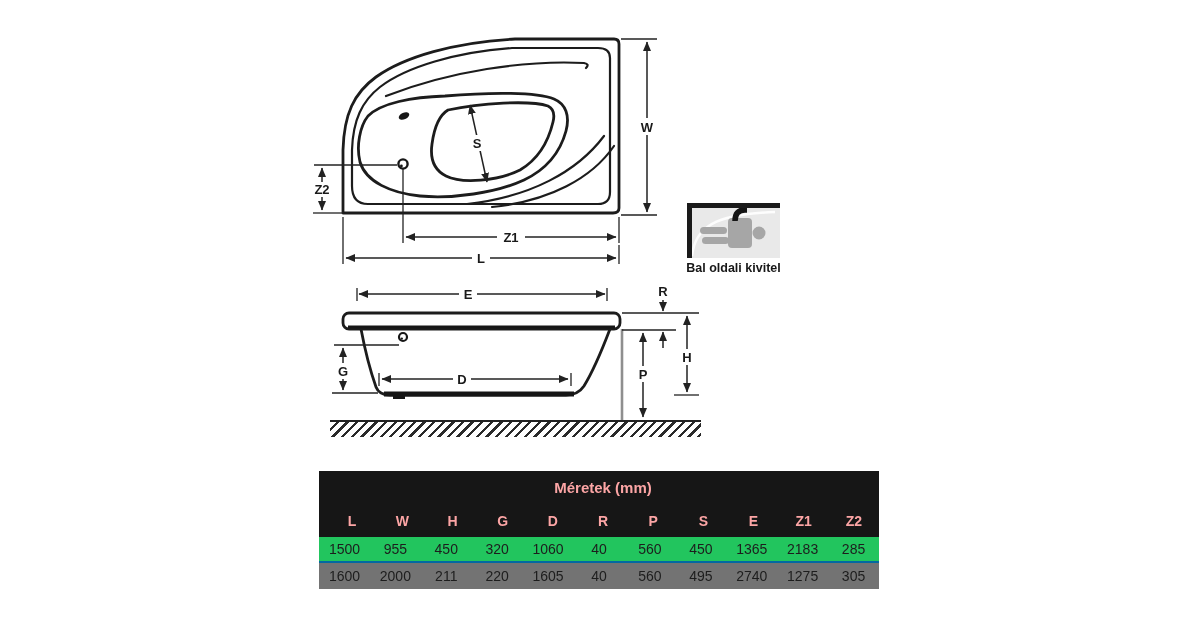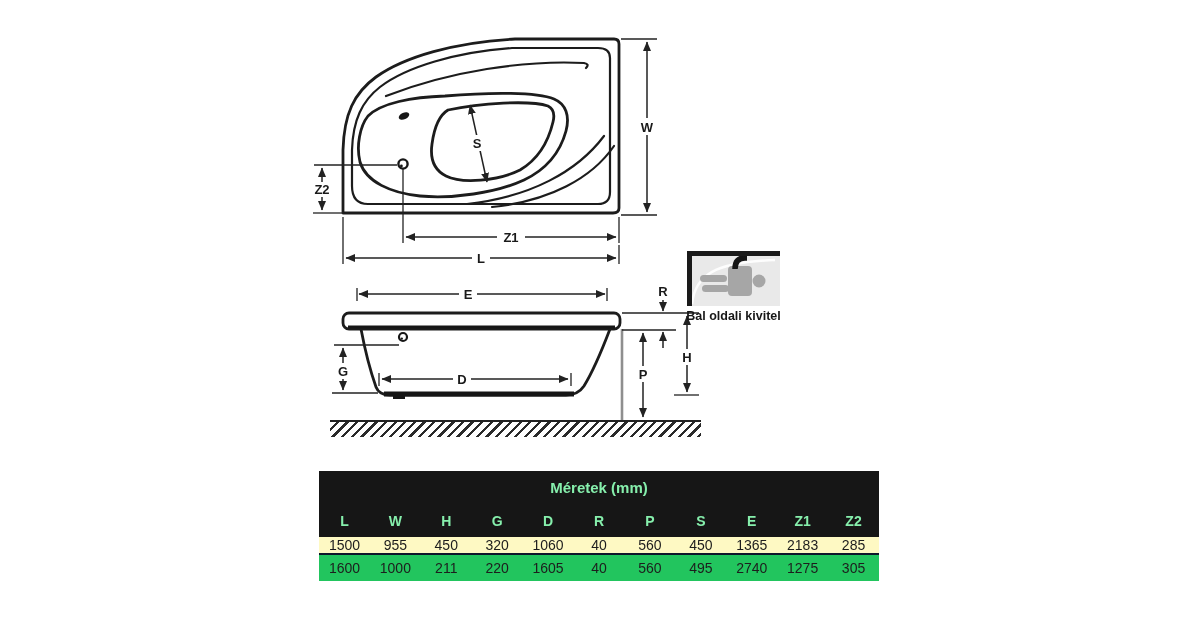--- a/index.html
+++ b/index.html
@@ -13,33 +13,33 @@
   .thin{fill:none;stroke:#1c1c1c;stroke-width:2.2px;stroke-linecap:round;}
   .dim{stroke:#222;stroke-width:1.5px;fill:none;}
   .ext{stroke:#222;stroke-width:1.3px;fill:none;}
   .lblbg{fill:#ffffff;}
   
   #ground{position:absolute;left:330px;top:420px;width:371px;height:15px;
           border-top:2.5px solid #222;
           background:repeating-linear-gradient(135deg,#ffffff 0 4.5px,#2a2a2a 4.5px 6.8px);}
   
   #pictos{position:absolute;left:687px;top:203px;display:flex;gap:8px;}
-  .picto-cell{width:110px;margin-top:48px;}
+  .picto-cell{width:110px;}
   .picto-label{margin-top:3px;width:121px;margin-left:-14px;text-align:center;
                font-size:12.5px;font-weight:bold;color:#171717;white-space:nowrap;}
   
   #dim-table{position:absolute;left:319px;top:471px;width:560px;}
-  .tbl-head{background:#161616;color:#86efac;}
+  .tbl-head{background:#161616;color:#fca5a5;padding-left:8px;}
   .tbl-title{height:33px;line-height:34px;text-align:center;font-weight:bold;font-size:15px;}
   .tbl-cols{display:grid;grid-template-columns:repeat(11,1fr);height:33px;align-items:center;}
   .tbl-cols div{text-align:center;font-weight:bold;font-size:14px;}
   .tbl-row{display:grid;grid-template-columns:repeat(11,1fr);align-items:center;}
   .tbl-row div{text-align:center;font-size:14px;color:#1d1d1d;}
-  .row-a{height:16px;background:#fef9c3;}
-  .row-b{height:26px;background:#22c55e;border-top:2px solid #0f172a;}
+  .row-a{height:24px;background:#22c55e;}
+  .row-b{height:26px;background:#737373;border-top:2px solid #0369a1;}
 </style>
 </head>
 <body>
 
 <div id="stage">
 
   <svg width="1200" height="460" viewBox="0 0 1200 460">
     <defs>
       <marker id="ae" markerWidth="12" markerHeight="10" refX="9" refY="4" orient="auto" markerUnits="userSpaceOnUse">
         <path d="M0 0 L9.5 4 L0 8 Z" fill="#222"></path>
@@ -198,21 +198,21 @@
       <div>1060</div>
       <div>40</div>
       <div>560</div>
       <div>450</div>
       <div>1365</div>
       <div>2183</div>
       <div>285</div>
     </div>
     <div class="tbl-row row-b">
       <div>1600</div>
-      <div>1000</div>
+      <div>2000</div>
       <div>211</div>
       <div>220</div>
       <div>1605</div>
       <div>40</div>
       <div>560</div>
       <div>495</div>
       <div>2740</div>
       <div>1275</div>
       <div>305</div>
     </div>

